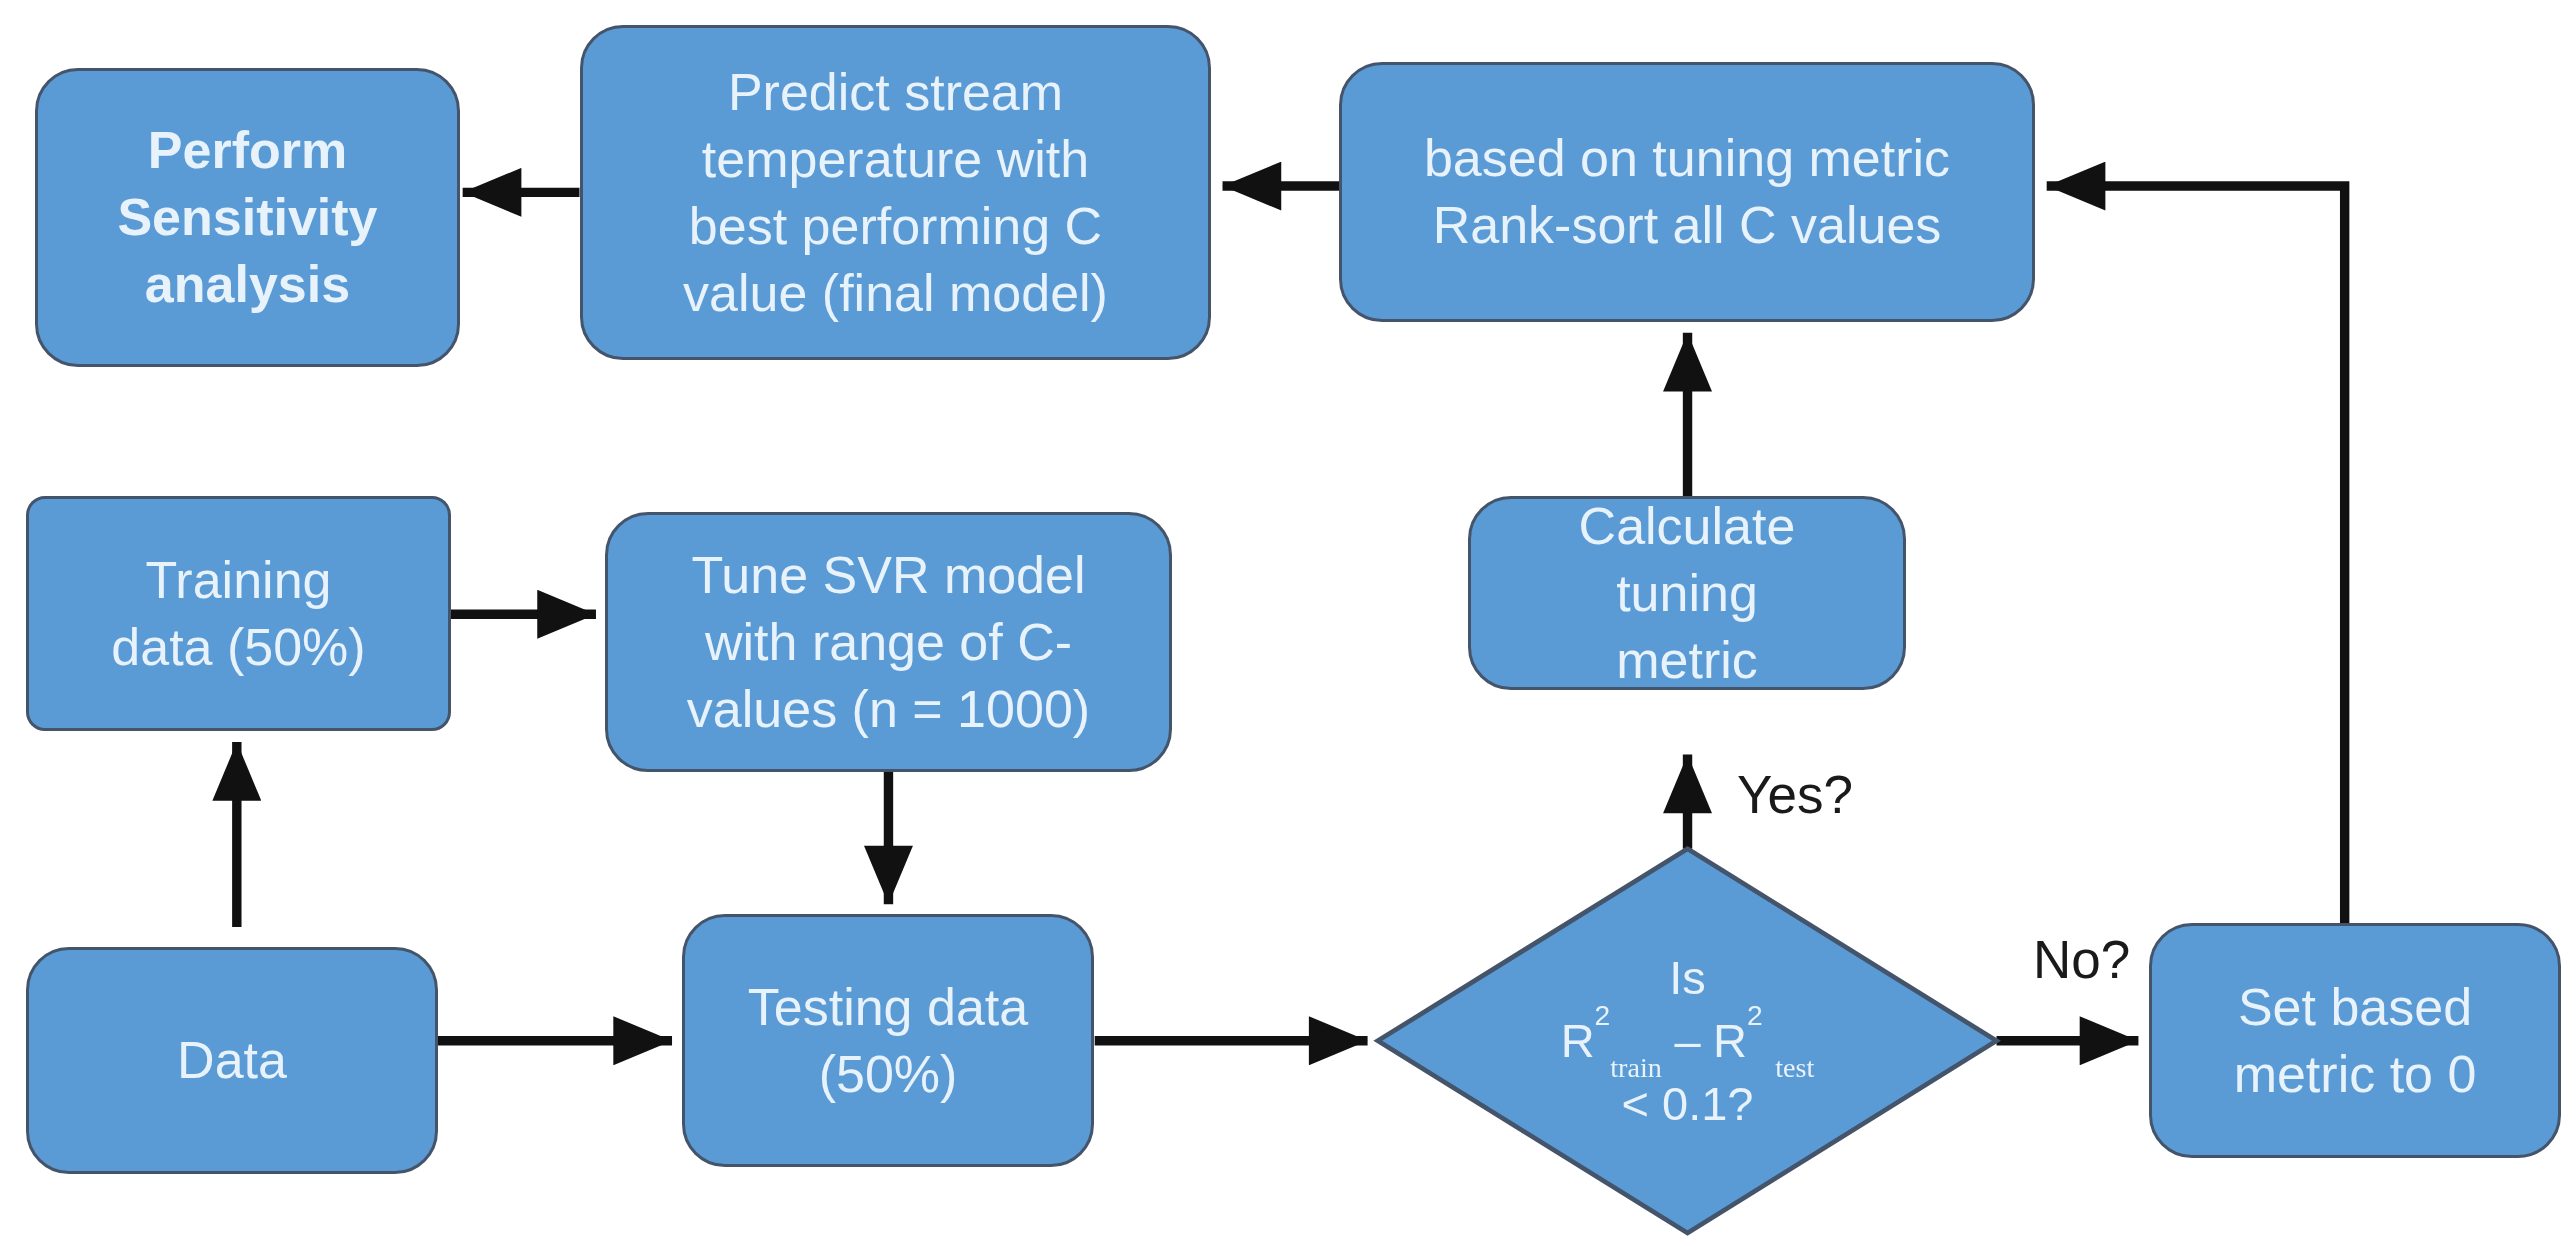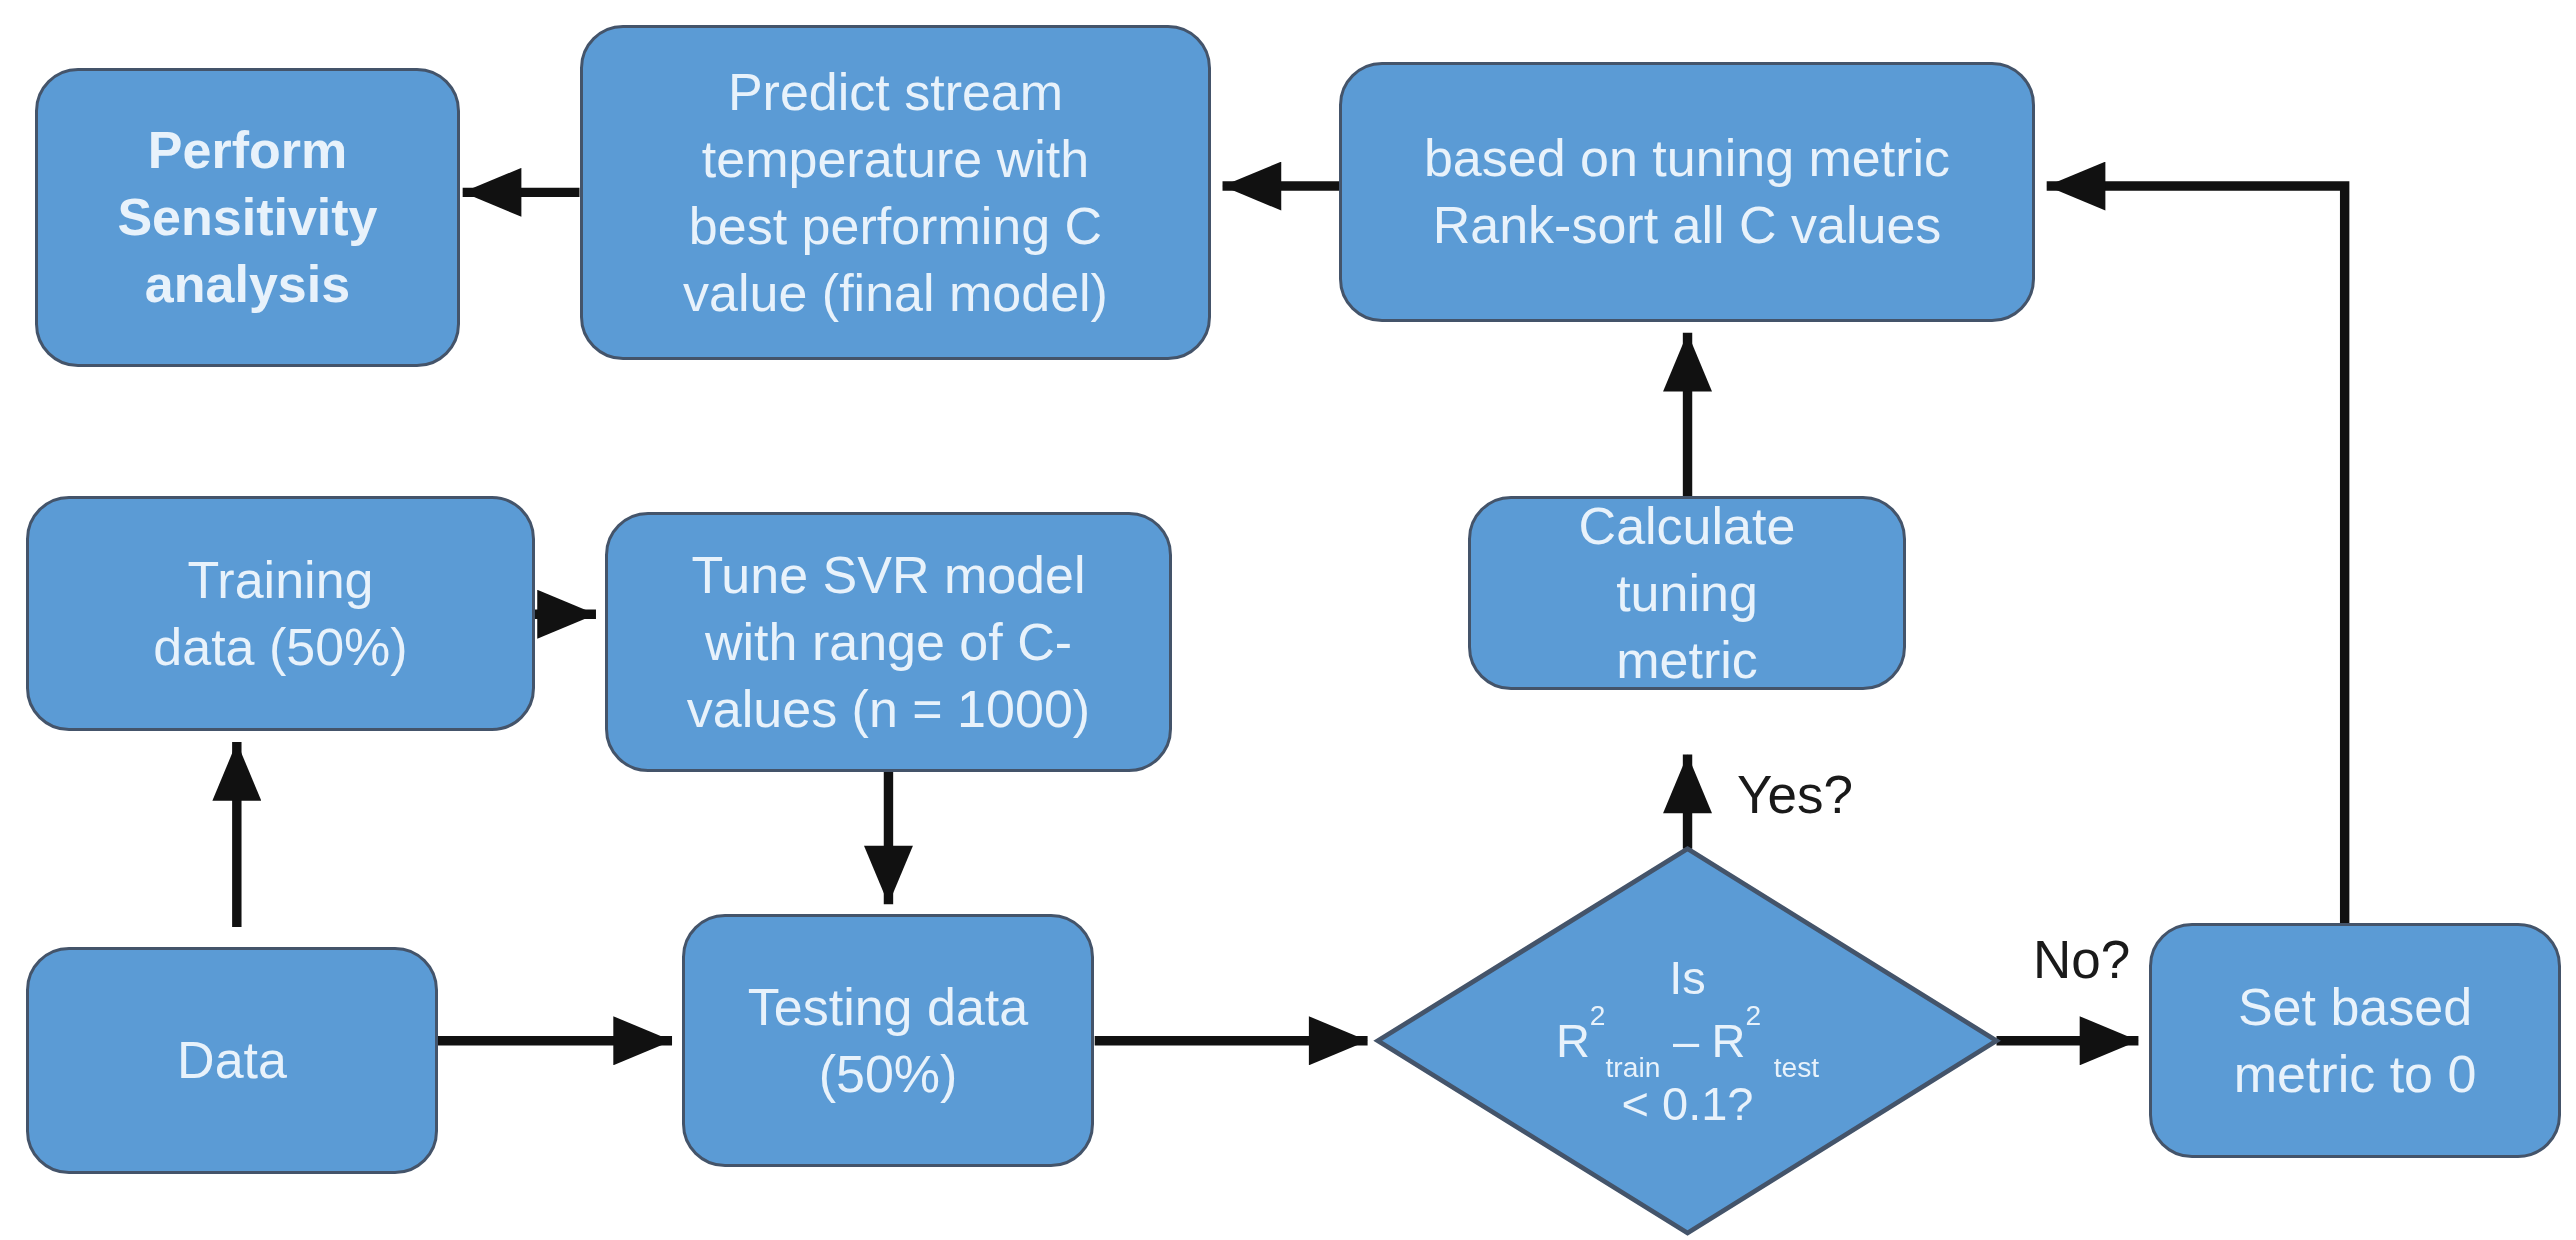--- a/index.html
+++ b/index.html
@@ -69,36 +69,37 @@
     font-size: 0.6em;
     position: relative;
     top: -0.55em;
     line-height: 0;
   }
   .decision-text sub {
     font-size: 0.6em;
     position: relative;
     top: 0.35em;
     line-height: 0;
+    font-family: Liberation Serif, serif;
   }
   .formula .op { margin: 0 12.5px; }
   .formula .gap { margin-left: 12.5px; }
   .edge-label {
     position: absolute;
     color: var(--label-text, #1a1a1a);
     font-size: 53px;
     line-height: 56px;
     z-index: 2;
     white-space: nowrap;
   }
   
   #node-perform   { left: 35px;   top: 68px;   width: 425px; height: 299px; font-weight: bold; }
   #node-predict   { left: 580px;  top: 25px;   width: 631px; height: 335px; }
   #node-ranksort  { left: 1339px; top: 62px;   width: 696px; height: 260px; }
-  #node-training  { left: 26px;   top: 496px;  width: 509px; height: 235px; }
+  #node-training  { left: 26px;   top: 496px;  width: 425px; height: 235px; border-radius: 19px; }
   #node-tunesvr   { left: 605px;  top: 484px;  width: 567px; height: 260px; margin-top: 28px; }
   #node-calculate { left: 1468px; top: 496px;  width: 438px; height: 194px; }
   #node-data      { left: 26px;   top: 947px; width: 412px; height: 227px; }
   #node-testing   { left: 682px;  top: 914px; width: 412px; height: 253px; }
   #node-settuning { left: 2149px; top: 923px; width: 412px; height: 235px; }
   #decision-label { left: 1413px; top: 872px; width: 549px; height: 337px; }
   #edge-label-yes { left: 1737px; top: 767px; }
   #edge-label-no  { left: 2033px; top: 932px; }
 </style>
 </head>

